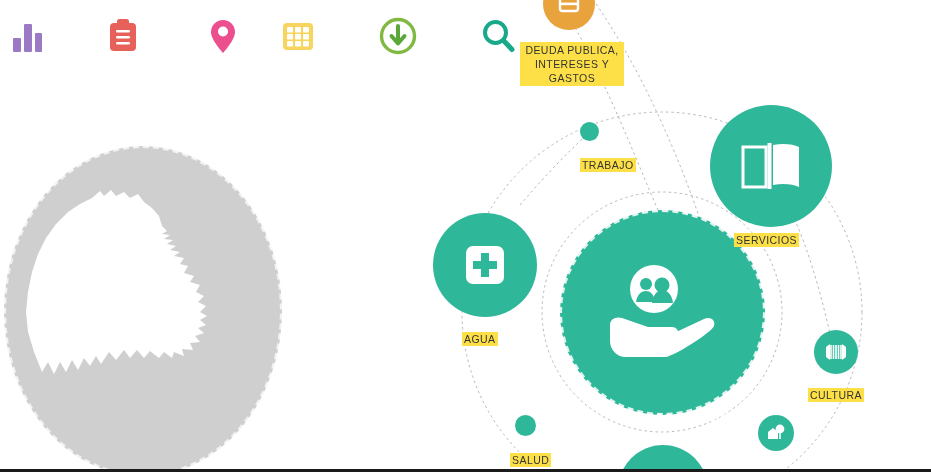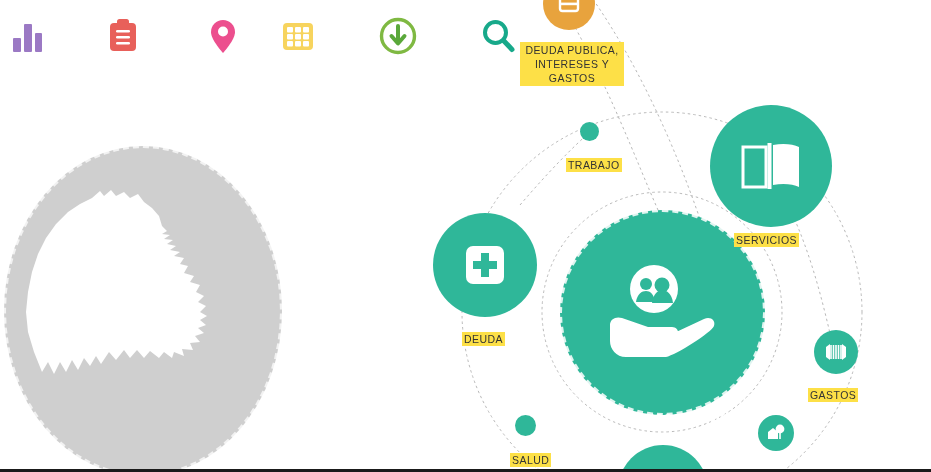--- a/index.html
+++ b/index.html
@@ -90,21 +90,21 @@
 
   
   #b-deuda{left:143px;top:18px;width:52px;height:52px;background:#e8a33d;}
   #lbl-deuda{
     left:120px;top:82px;width:100px;
     white-space:normal;text-align:center;line-height:14px;
   }
 
   
   #b-trabajo{left:180px;top:162px;width:19px;height:19px;background:#2fb799;}
-  #lbl-trabajo{left:166px;top:198px;}
+  #lbl-trabajo{left:180px;top:198px;}
 
   
   #b-cultura{left:414px;top:370px;width:44px;height:44px;background:#2fb799;}
   #lbl-cultura{left:408px;top:428px;}
 
   
   #b-vivienda{left:358px;top:455px;width:36px;height:36px;background:#2fb799;}
 
   
   #b-agua{left:115px;top:455px;width:21px;height:21px;background:#2fb799;}
@@ -233,21 +233,21 @@
       </svg>
     </div>
     <div class="bubble-label" id="lbl-educacion">SERVICIOS</div>
 
     <div class="bubble" id="b-salud">
       <svg class="ico" width="42" height="42" viewBox="0 0 42 42" aria-hidden="true">
         <rect x="2" y="2" width="38" height="38" rx="7" fill="#ffffff"></rect>
         <path d="M17 9 H25 V17 H33 V25 H25 V33 H17 V25 H9 V17 H17 Z" fill="#2fb799"></path>
       </svg>
     </div>
-    <div class="bubble-label" id="lbl-salud">DEUDA</div>
+    <div class="bubble-label" id="lbl-salud">AGUA</div>
 
     <div class="bubble" id="b-deuda">
       <svg class="ico" width="24" height="24" viewBox="0 0 24 24" aria-hidden="true">
         <rect x="3" y="5" width="18" height="14" rx="2.5" fill="none" stroke="#ffffff" stroke-width="2.4"></rect>
         <rect x="3" y="10.6" width="18" height="2.6" fill="#ffffff"></rect>
       </svg>
     </div>
     <div class="bubble-label" id="lbl-deuda">DEUDA PUBLICA, INTERESES Y GASTOS</div>
 
     <div class="bubble" id="b-trabajo"></div>
@@ -259,21 +259,21 @@
         <path d="M18 2 L22 5 L22 15 L18 18 Z" fill="#ffffff"></path>
         <g stroke="#ffffff" stroke-width="1.6">
           <path d="M7 3 L7 17"></path>
             <path d="M9.5 3 L9.5 17"></path>
             <path d="M12 3 L12 17"></path>
           <path d="M14.5 3 L14.5 17"></path>
             <path d="M17 3 L17 17"></path>
         </g>
       </svg>
     </div>
-    <div class="bubble-label" id="lbl-cultura">GASTOS</div>
+    <div class="bubble-label" id="lbl-cultura">CULTURA</div>
 
     <div class="bubble" id="b-vivienda">
       <svg class="ico" width="22" height="20" viewBox="0 0 22 20" aria-hidden="true">
         <circle cx="15" cy="6" r="4.4" fill="#ffffff"></circle>
         <rect x="14.2" y="9" width="1.6" height="7" fill="#ffffff"></rect>
         <path d="M3 9 L8 5 L13 9 L13 16 L3 16 Z" fill="#ffffff"></path>
       </svg>
     </div>
 
     <div class="bubble" id="b-agua"></div>

